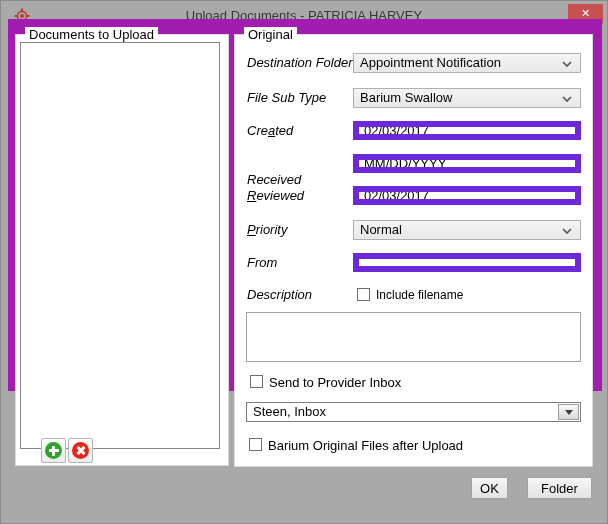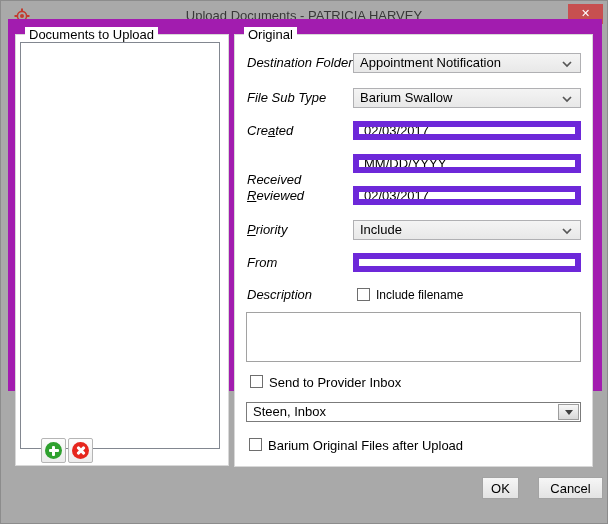--- a/index.html
+++ b/index.html
@@ -93,21 +93,21 @@
     position:absolute; left:50%; top:50%; margin:-2px 0 0 -4px;
     width:0; height:0;
     border-left:4px solid transparent; border-right:4px solid transparent;
     border-top:5px solid #3e3e3e;
   }
   .btn {
     position:absolute; height:22px;
     background:linear-gradient(#f6f6f6,#e3e3e3);
     border:1px solid #a3a3a3;
     font-family:"Liberation Sans",sans-serif; font-size:13px; color:#000;
-    padding:0; cursor:default;margin-left:11px;
+    padding:0; cursor:default;
   }
 </style>
 </head>
 <body>
 
 <div class="window">
 
   <div class="titlebar">
     <svg class="app-icon" viewBox="0 0 16 16">
       <circle cx="8" cy="8" r="4.6" fill="none" stroke="#c23b2e" stroke-width="1.6"></circle>
@@ -174,21 +174,21 @@
 
     <div class="fld-label" style="left:239px; top:167px;">
       <span></span><span class="mn">R</span><span>eviewed</span>
     </div>
     <input class="txt" style="left: 345px; top: 167px; width: 228px;" type="text" value="02/03/2017">
 
     <div class="fld-label" style="left:239px; top:201px;">
       <span></span><span class="mn">P</span><span>riority</span>
     </div>
     <div class="dropdown" style="left:345px; top:201px; width:228px;">
-      <span>Include</span>
+      <span>Normal</span>
       <svg class="chev" width="10" height="7" viewBox="0 0 10 7">
         <polyline points="1,1 5,5 9,1" fill="none" stroke="#565656" stroke-width="1.7"></polyline>
       </svg>
     </div>
 
     <div class="fld-label" style="left:239px; top:234px;">From</div>
     <input class="txt" style="left: 345px; top: 234px; width: 228px;" type="text" value="">
 
     <div class="fld-label" style="left:239px; top:266px;">Description</div>
     <div class="checkbox" style="left:349px; top:269px;"></div>
@@ -203,15 +203,15 @@
       <span>Steen, Inbox</span>
       <span class="combo-btn">
         <span class="tri"></span>
       </span>
     </div>
 
     <div class="checkbox" style="left:241px; top:419px;"></div>
     <div class="cb-label" style="left:260px; top:419px;">Barium Original Files after Upload</div>
 
     <button class="btn" style="left:463px; top:458px; width:37px;">OK</button>
-    <button class="btn" style="left:519px; top:458px; width:65px;">Cancel</button>
+    <button class="btn" style="left:519px; top:458px; width:65px;">Folder</button>
   </div>
 </div>
 
 </body></html>

